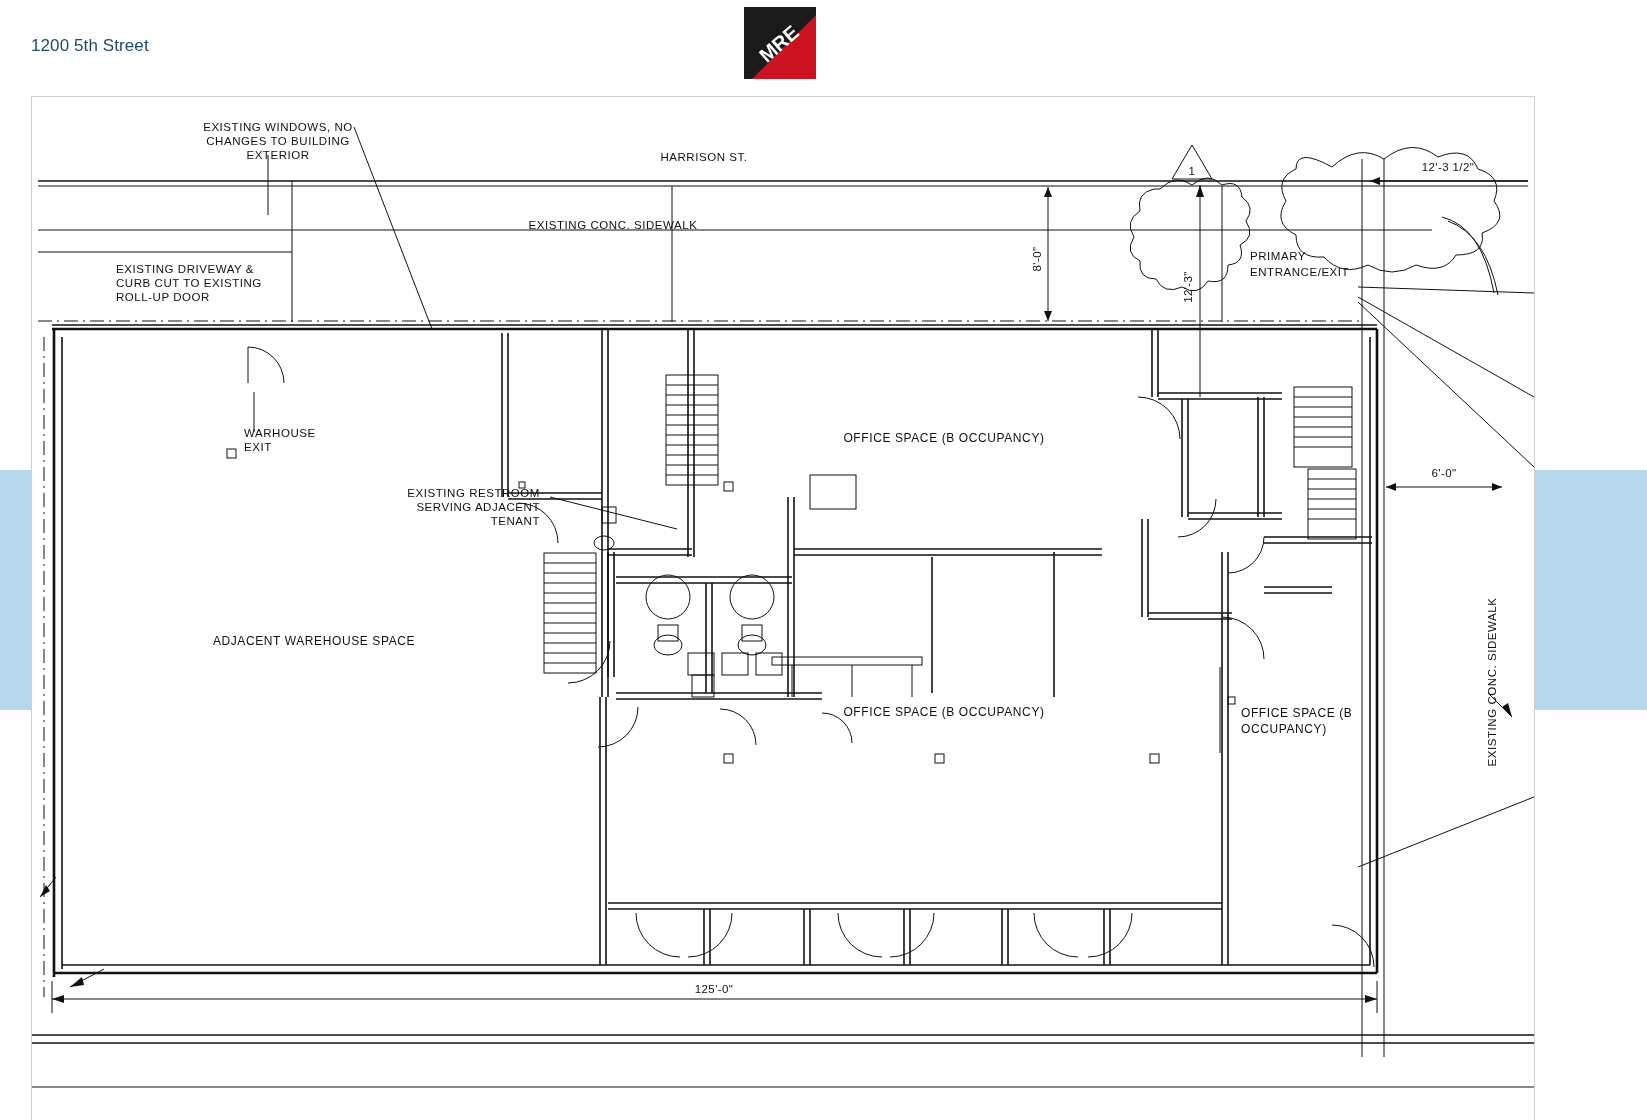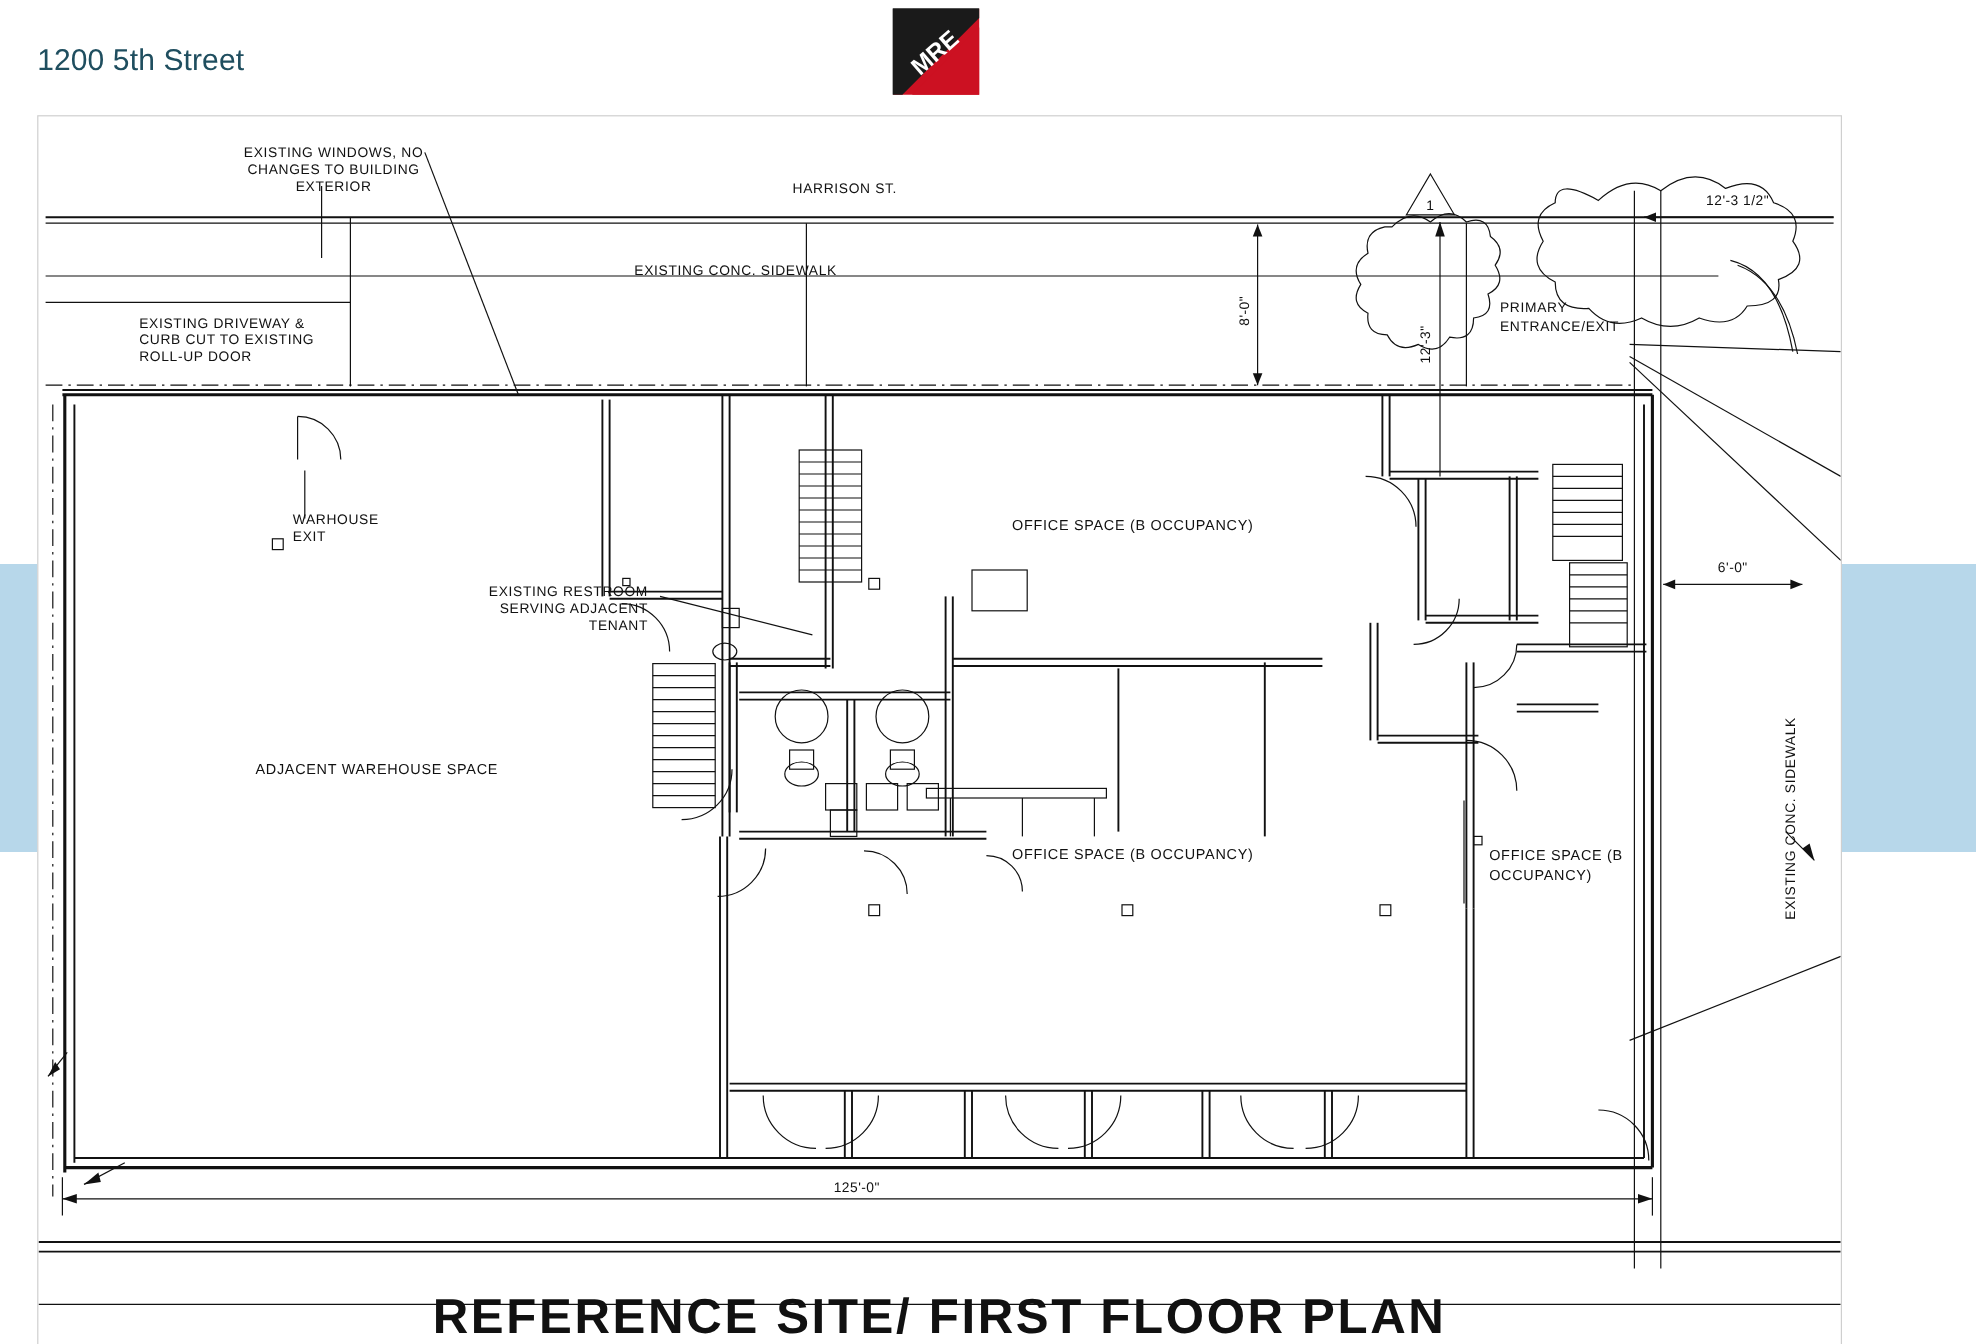--- a/index.html
+++ b/index.html
@@ -6,21 +6,21 @@
   body{
     width:1647px;height:1120px;
     background:#ffffff;
     font-family:"Liberation Sans", sans-serif;
     overflow:hidden;
     position:relative;
   }
   
   #page-title{
     position:absolute;left:31px;top:36px;
-    font-size:25px;color:#1f4e5f;letter-spacing:.1px;
+    font-size:17px;color:#1f4e5f;letter-spacing:.1px;
     white-space:nowrap;
   }
   #brand-logo{
     position:absolute;left:740px;top:5px;width:96px;height:76px;
   }
   
   .accent-bar{position:absolute;height:240px;background:#b7d7ea;}
   #accent-left{left:0;top:470px;width:32px;}
   #accent-right{right:0;top:470px;width:115px;}
 
@@ -392,14 +392,13 @@
     <text class="note room" x="1209" y="620">OFFICE SPACE (B</text>
     <text class="note room" x="1209" y="636">OCCUPANCY)</text>
   </g>
 
   <line class="wall med" x1="0" y1="938" x2="1502" y2="938"></line>
   <line class="wall med" x1="0" y1="946" x2="1502" y2="946"></line>
   <line class="wall thin" x1="0" y1="990" x2="1502" y2="990"></line>
 
 </svg>
 
-<div id="sheet-title">REFERENCE SITE/ FIRST FLOOR PLAN</div>
 </div>
 
 </body></html>

